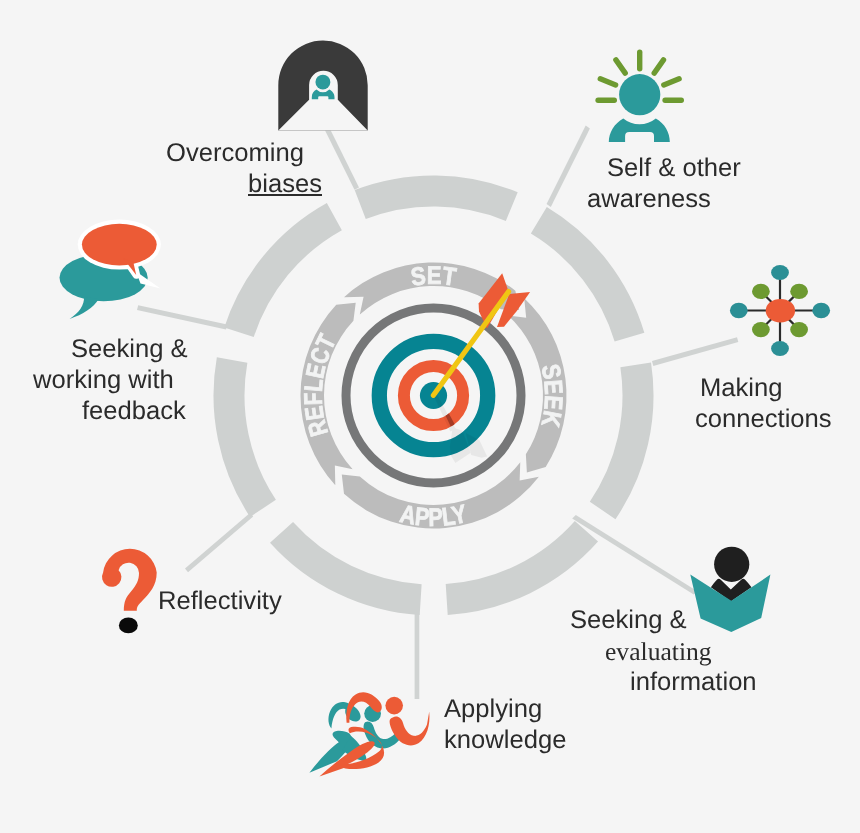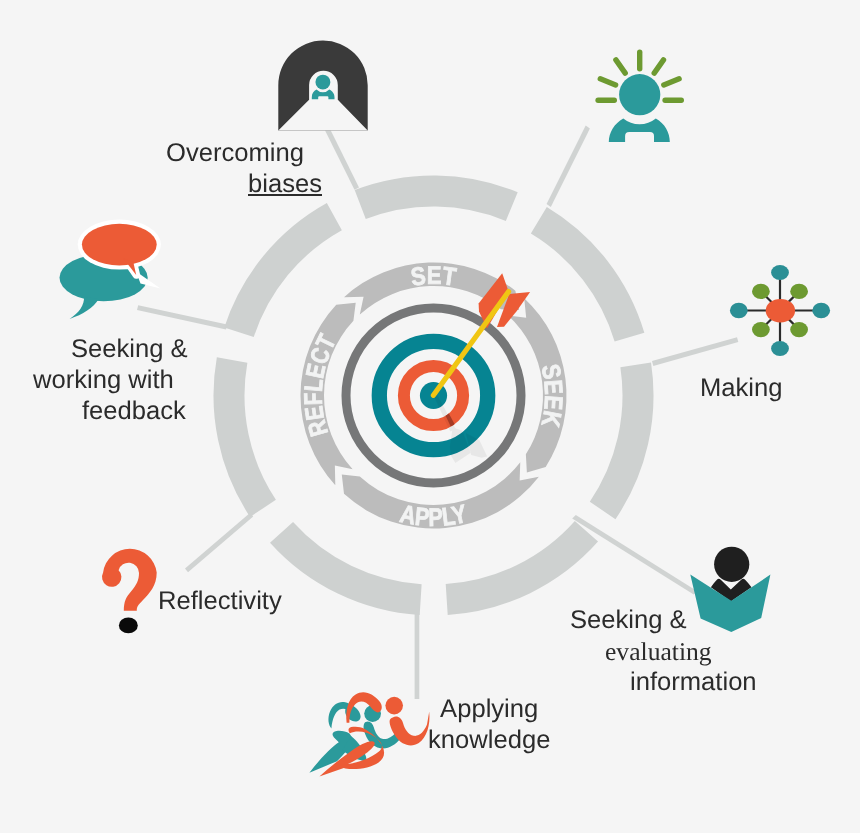--- a/index.html
+++ b/index.html
@@ -172,32 +172,37 @@
       <path fill="#ec5b36" d="M530.1,292.1 L516.6,311.2 L504.0,326.8 L497.0,327.0 L509.2,294.0 Z"></path>
       <line x1="433.4" y1="395.3" x2="508.6" y2="291.6" stroke="#f0c613" stroke-width="5.2" stroke-linecap="round"></line>
     </g>
   </svg>
 
   <div class="lbl" style="left:166px;top:138px;">
     <div>Overcoming</div>
     <div class="i1">biases</div>
   </div>
 
+  <div class="lbl" style="left:587px;top:153px;">
+    <div class="i2">Self &amp; other</div>
+    <div>awareness</div>
+  </div>
 
   <div class="lbl" style="left:695px;top:373px;">
     <div class="i3">Making</div>
+    <div>connections</div>
   </div>
 
   <div class="lbl" style="left:570px;top:605px;">
     <div>Seeking &amp;</div>
     <div class="i4">evaluating</div>
     <div class="i5">information</div>
   </div>
 
-  <div class="lbl" style="left:428px;top:694px;text-align:center;">
+  <div class="lbl" style="left:444px;top:694px;">
     <div>Applying</div>
     <div>knowledge</div>
   </div>
 
   <div class="lbl" style="left:158px;top:586px;text-align:right;">
     <div>Reflectivity</div>
   </div>
 
   <div class="lbl" style="left:33px;top:334px;">
     <div class="i6">Seeking &amp;</div>

